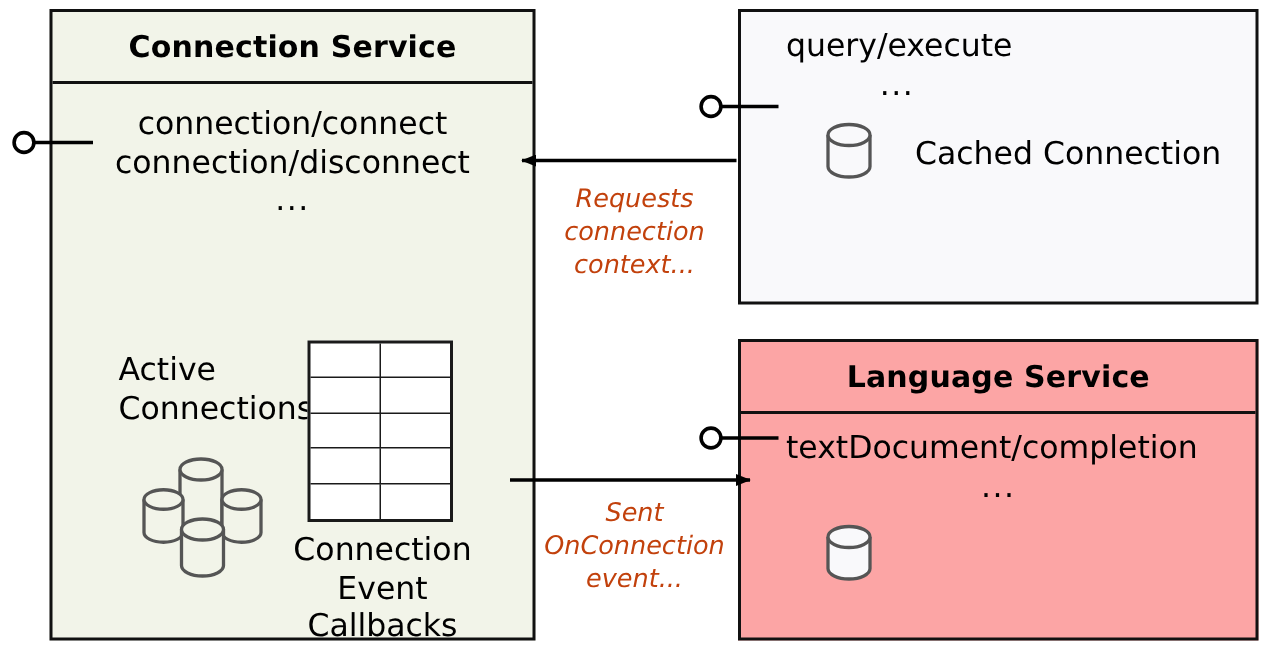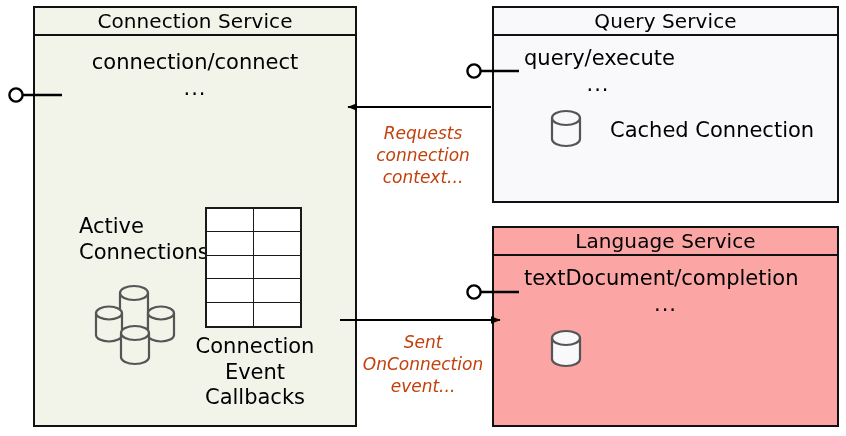--- a/index.html
+++ b/index.html
@@ -19,26 +19,26 @@
   
   .component {
     position: absolute;
     box-sizing: border-box;
     border: 2px solid #111111;
     display: flex;
     flex-direction: column;
   }
   .component-title {
     box-sizing: border-box;
-    height: 28px;
+    height: 48px;
     border-bottom: 2px solid #111111;
     display: flex;
     align-items: center;
     justify-content: center;
-    font-weight: normal;
+    font-weight: bold;
     font-size: 20px;
     color: #000000;
     letter-spacing: 0.1px;
   }
   .component-body {
     position: relative;
     flex: 1 1 auto;
   }
 
   .box-connection {
@@ -177,20 +177,21 @@
 <body>
 
 <div id="canvas">
 
   <div class="component box-connection">
     <div class="component-title">Connection Service</div>
     <div class="component-body">
 
       <div class="iface-list" style="top:14px;">
         <div class="line">connection/connect</div>
+        <div class="line">connection/disconnect</div>
         <div class="line ellipsis">...</div>
       </div>
 
       <div class="active-conn-label">
         <div>Active</div>
         <div>Connections</div>
       </div>
 
       <div class="cyl-stack">
         <svg width="100" height="90" viewBox="0 0 100 90" fill="none">
@@ -233,21 +234,20 @@
       <div class="callbacks-label">
         <div>Connection</div>
         <div>Event</div>
         <div>Callbacks</div>
       </div>
 
     </div>
   </div>
 
   <div class="component box-query">
-    <div class="component-title">Query Service</div>
     <div class="component-body">
 
       <div class="iface-list" style="top:10px; text-align:left; padding-left:30px;">
         <div class="line">query/execute</div>
         <div class="line ellipsis" style="text-align:center; width:148px;">...</div>
       </div>
 
       <div class="db-row" style="left:55px; top:72px;">
         <span>
           <svg width="34" height="42" viewBox="0 0 34 42" fill="none">

